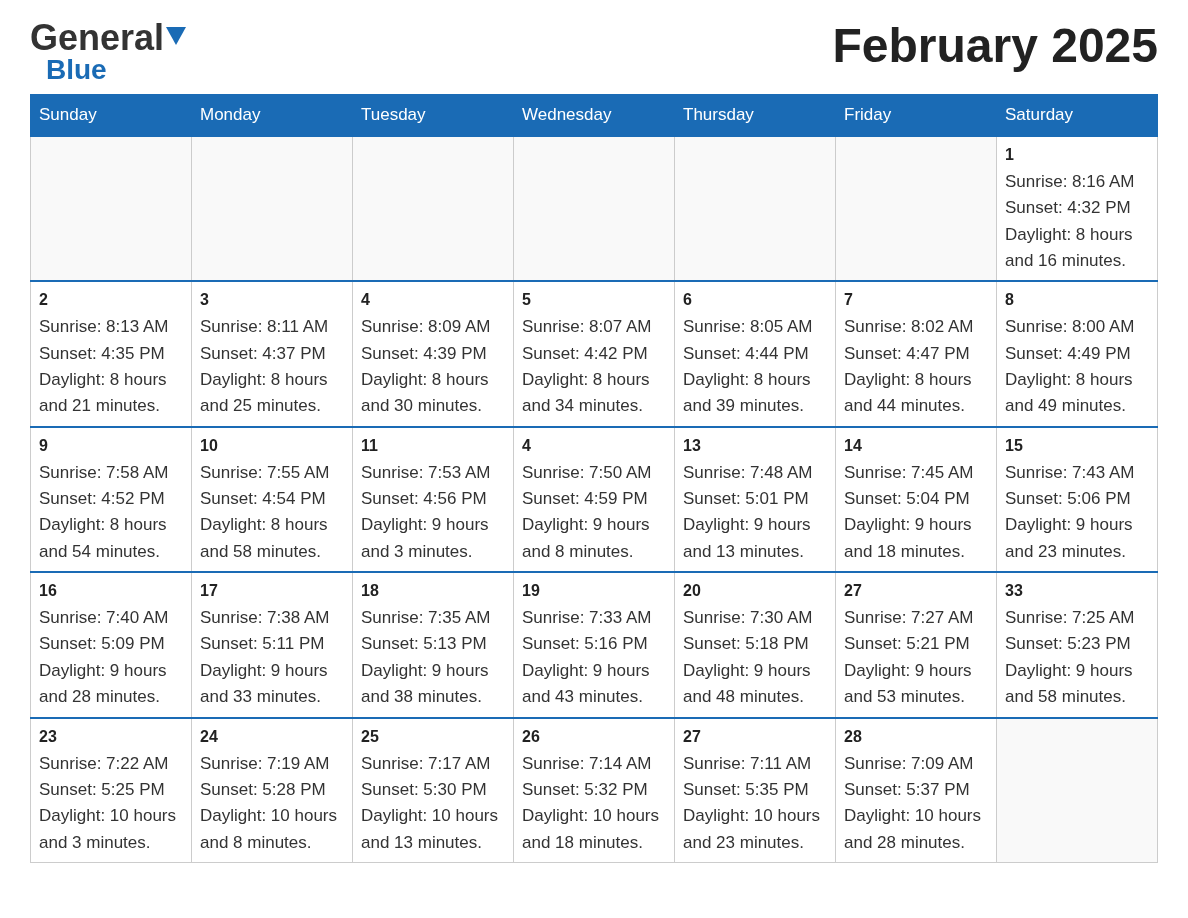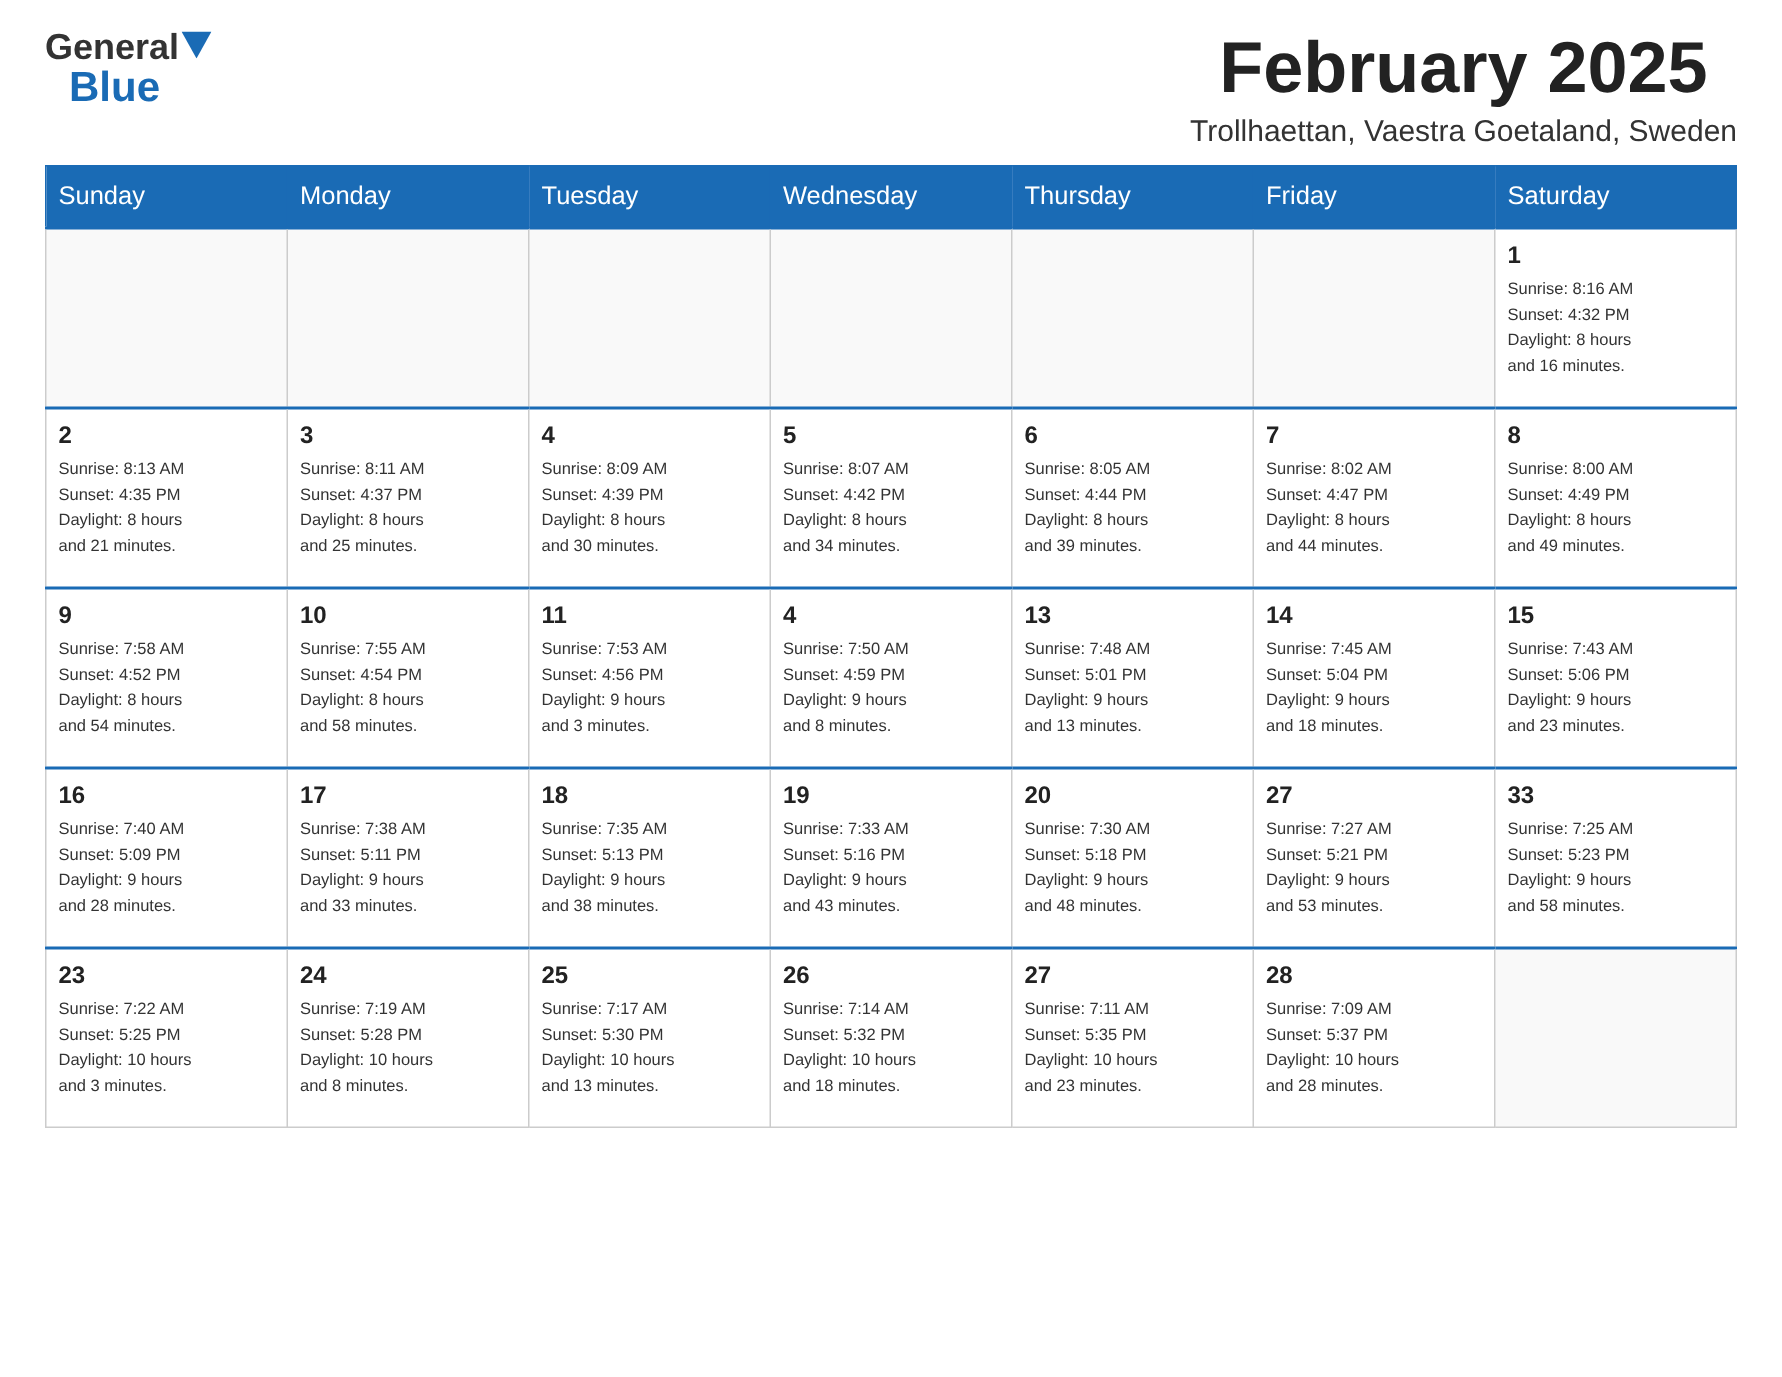--- a/index.html
+++ b/index.html
@@ -14,21 +14,21 @@
       justify-content: space-between;
       align-items: flex-start;
       margin-bottom: 10px;
     }
     .logo {
       display: flex;
       flex-direction: column;
       align-items: flex-start;
     }
     .logo-general {
-      font-size: 24px;
+      font-size: 36px;
       font-weight: bold;
       color: #333;
       line-height: 1;
     }
     .logo-blue {
       font-size: 28px;
       font-weight: bold;
       color: #1a6bb5;
       line-height: 1;
       margin-left: 16px;
@@ -78,21 +78,21 @@
       border-top: 2px solid #1a6bb5;
     }
     .day-number {
       font-size: 16px;
       font-weight: bold;
       color: #222;
       display: block;
       margin-bottom: 2px;
     }
     .day-info {
-      font-size: 11px;
+      font-size: 17px;
       color: #333;
       line-height: 1.55;
     }
     .empty-cell {
       background: #f9f9f9;
     }
     .logo-top-row {
       display: flex;
       align-items: center;
     }
@@ -109,21 +109,20 @@
           <polygon points="0,0 20,0 10,18" fill="#1a6bb5"></polygon>
         </svg>
       </span>
     </div>
     <div>
       <span class="logo-blue">Blue</span>
     </div>
   </div>
   <div class="title-section">
     <div class="month-title">February 2025</div>
-    <div class="location">Trollhaettan, Vaestra Goetaland, Sweden</div>
   </div>
 </div>
 
 <table class="calendar">
   <thead>
     <tr>
       <th>Sunday</th>
       <th>Monday</th>
       <th>Tuesday</th>
       <th>Wednesday</th>

